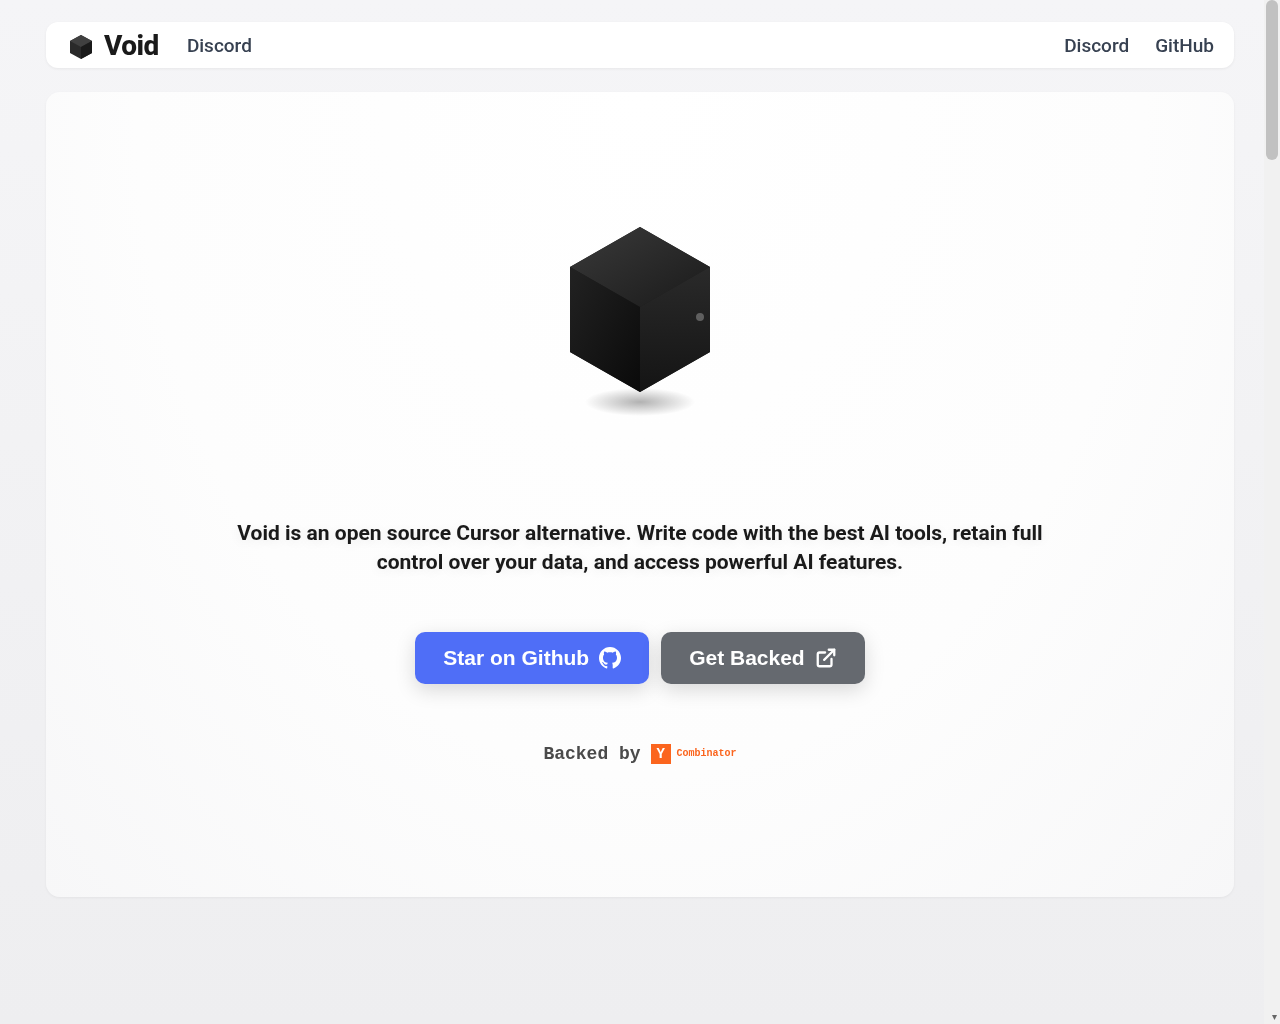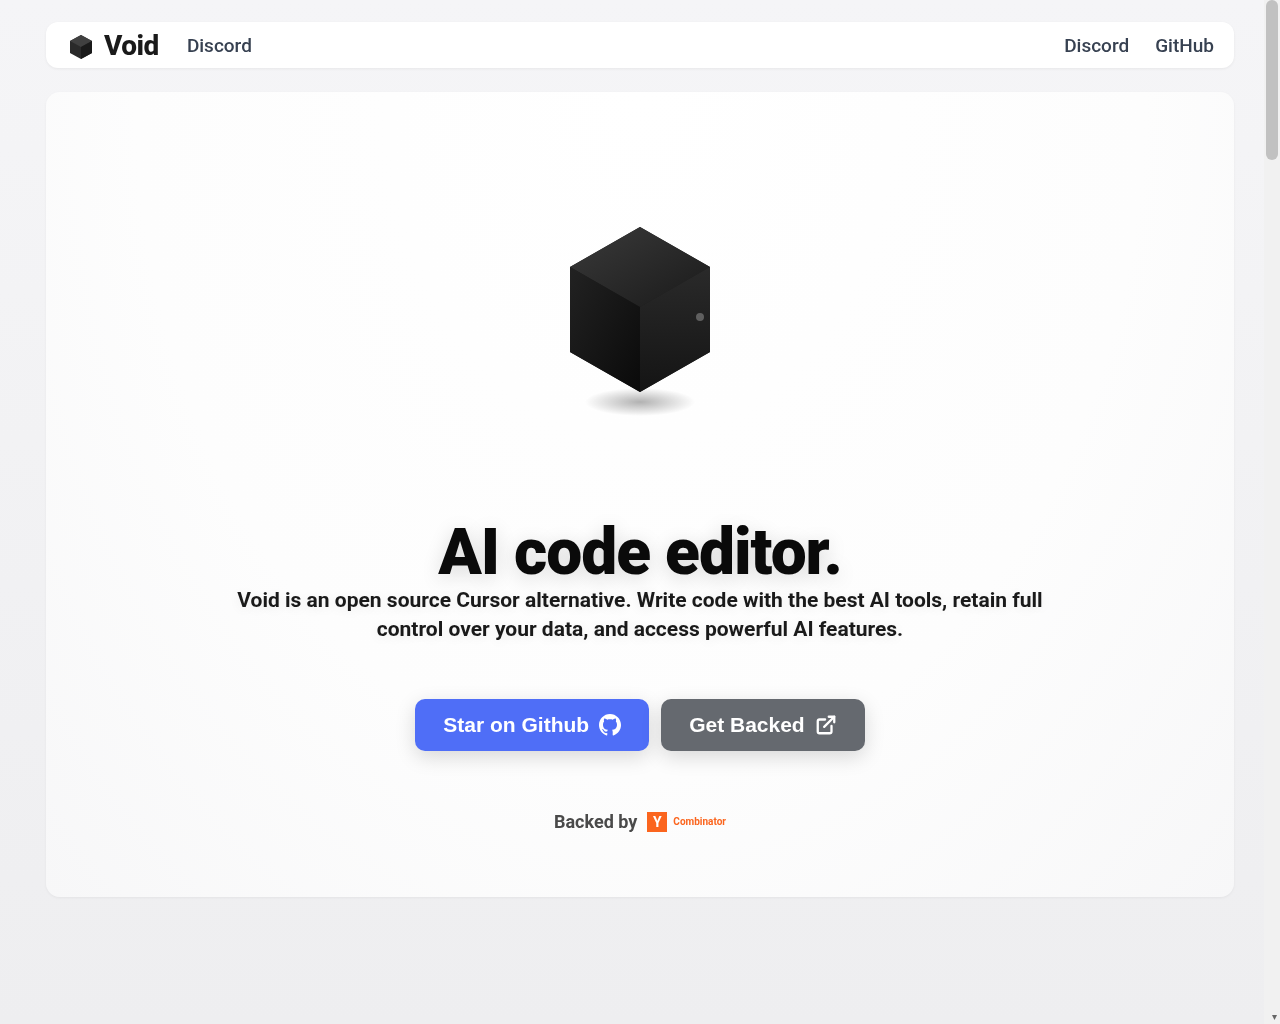--- a/index.html
+++ b/index.html
@@ -142,20 +142,21 @@
       width: 22px;
       height: 22px;
       flex-shrink: 0;
     }
     
     .backed-by {
       display: flex;
       align-items: center;
       gap: 10px;
       margin-top: 60px;
+      font-family: Liberation Mono, monospace;
     }
     
     .backed-by-text {
       font-size: 18px;
       font-weight: 700;
       color: #4a4a4a;
     }
     
     .yc-badge {
       display: flex;
@@ -255,21 +256,20 @@
       <polygon points="85,5 155,45 155,130 85,170 15,130 15,45" fill="#1a1a1a"></polygon>
       <polygon points="85,5 155,45 85,85 15,45" fill="url(#topFace)"></polygon>
       <polygon points="15,45 85,85 85,170 15,130" fill="url(#leftFace)"></polygon>
       <polygon points="85,85 155,45 155,130 85,170" fill="url(#rightFace)"></polygon>
       <circle cx="145" cy="95" r="4" fill="#888" opacity="0.6"></circle>
     </svg>
   </div>
 
   <h1 class="headline">
     <br>
-    <span>AI code editor.</span>
   </h1>
 
   <p class="subheading">Void is an open source Cursor alternative. Write code with the best AI tools, retain full control over your data, and access powerful AI features.</p>
 
   <div class="cta-row">
     <button class="btn btn-primary">
       <span>Star on Github</span>
       <span class="icon">
         <svg viewBox="0 0 24 24" width="22" height="22" fill="white">
           <path d="M12 0C5.37 0 0 5.37 0 12c0 5.3 3.438 9.8 8.205 11.385.6.113.82-.258.82-.577 0-.285-.01-1.04-.015-2.04-3.338.724-4.042-1.61-4.042-1.61-.546-1.385-1.335-1.755-1.335-1.755-1.087-.744.084-.729.084-.729 1.205.084 1.838 1.236 1.838 1.236 1.07 1.835 2.809 1.305 3.495.998.108-.776.417-1.305.76-1.605-2.665-.3-5.466-1.332-5.466-5.93 0-1.31.465-2.38 1.235-3.22-.135-.303-.54-1.523.105-3.176 0 0 1.005-.322 3.3 1.23.96-.267 1.98-.399 3-.405 1.02.006 2.04.138 3 .405 2.28-1.552 3.285-1.23 3.285-1.23.645 1.653.24 2.873.12 3.176.765.84 1.23 1.91 1.23 3.22 0 4.61-2.805 5.625-5.475 5.92.42.36.81 1.096.81 2.22 0 1.606-.015 2.896-.015 3.286 0 .315.21.69.825.57C20.565 21.795 24 17.295 24 12c0-6.63-5.37-12-12-12"></path>

